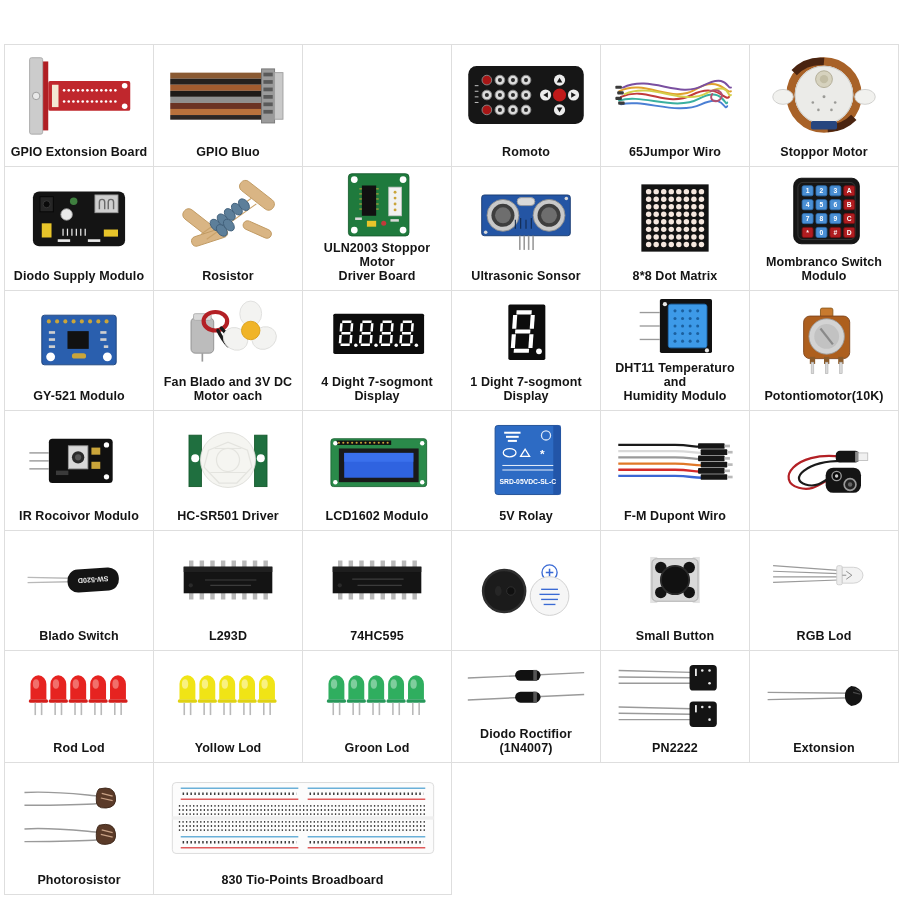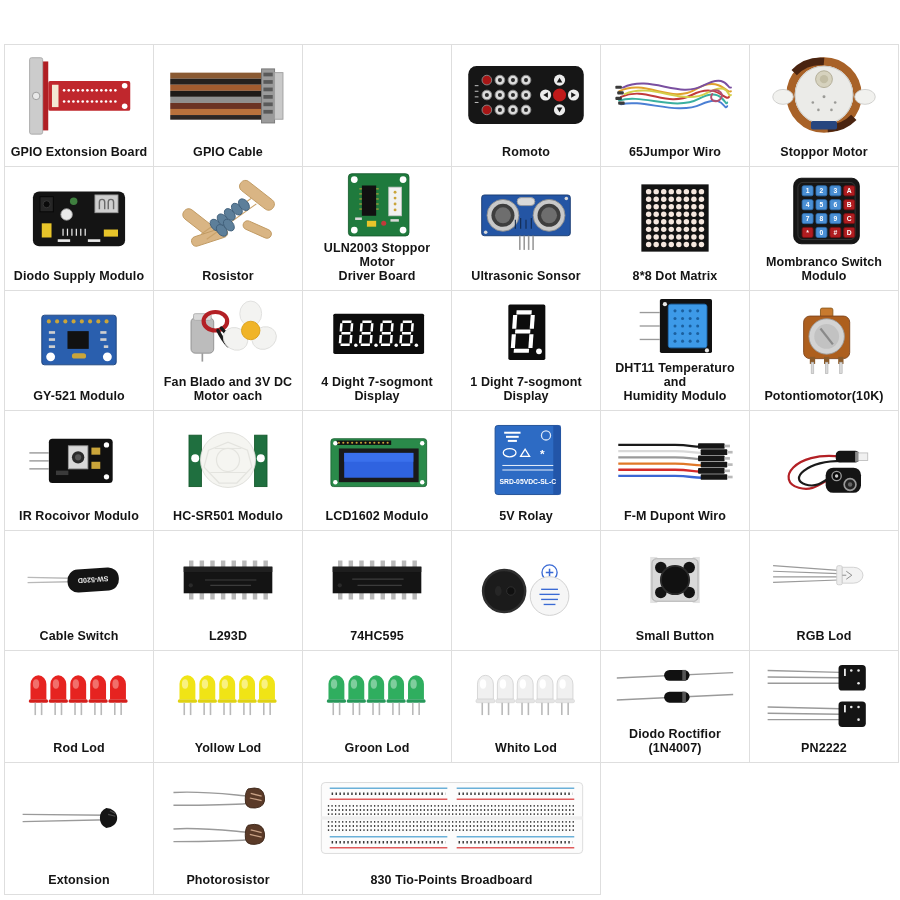--- a/index.html
+++ b/index.html
@@ -93,21 +93,21 @@
           <rect x="108" y="20" width="10" height="4"></rect>
               <rect x="108" y="28" width="10" height="4"></rect>
               <rect x="108" y="36" width="10" height="4"></rect>
               <rect x="108" y="44" width="10" height="4"></rect>
               <rect x="108" y="52" width="10" height="4"></rect>
               <rect x="108" y="60" width="10" height="4"></rect>
         </g>
         <rect x="120" y="20" width="9" height="50" fill="#c9c9c9" stroke="#a0a0a0"></rect>
       </svg>
     </div>
-    <div class="label">GPIO Cable</div>
+    <div class="label">GPIO Bluo</div>
   </div>
 
   <div class="cell"></div>
 
   <div class="cell">
     <div class="art">
       <svg width="140" height="82" viewBox="0 0 140 88">
         <rect x="8" y="13" width="124" height="62" rx="9" fill="#161616"></rect>
         <g stroke="#888" stroke-width="1">
           <circle cx="28" cy="28" r="5.2" fill="#a81616"></circle>
@@ -657,21 +657,21 @@
         <rect x="100" y="16" width="14" height="58" fill="#1f6f3f" stroke="#14592b"></rect>
         <circle cx="33" cy="42" r="4.5" fill="#ffffff"></circle>
         <circle cx="107" cy="42" r="4.5" fill="#ffffff"></circle>
         <circle cx="70" cy="44" r="31" fill="#f5f5f1" stroke="#ddddd8"></circle>
         <path d="M48 33 L70 24 92 33 97 52 80 70 60 70 43 52 z" fill="none" stroke="#e4e4df" stroke-width="1.4"></path>
         <circle cx="70" cy="44" r="13" fill="none" stroke="#e4e4df" stroke-width="1.4"></circle>
         <line x1="55" y1="31" x2="85" y2="31" stroke="#e4e4df" stroke-width="1.2"></line>
         <line x1="50" y1="58" x2="90" y2="58" stroke="#e4e4df" stroke-width="1.2"></line>
       </svg>
     </div>
-    <div class="label">HC-SR501 Modulo</div>
+    <div class="label">HC-SR501 Driver</div>
   </div>
 
 
   <div class="cell">
     <div class="art">
       <svg width="140" height="78" viewBox="0 0 140 88">
         <rect x="18" y="20" width="108" height="54" rx="3" fill="#2a8a4a" stroke="#1c6434"></rect>
         <g fill="#111111">
           <rect x="24" y="22" width="62" height="5"></rect>
         </g>
@@ -780,21 +780,21 @@
     <div class="art">
       <svg width="140" height="78" viewBox="0 0 140 88">
         <g stroke="#b9b9b9" stroke-width="1.6">
           <line x1="12" y1="41" x2="60" y2="42"></line>
               <line x1="12" y1="47" x2="60" y2="46"></line>
         </g>
         <rect x="57" y="31" width="58" height="26" rx="12" fill="#141414" transform="rotate(-4 86 44)"></rect>
         <text x="86" y="47" font-family="Liberation Sans,sans-serif" font-size="8" font-weight="bold" fill="#e9e9e9" text-anchor="middle" transform="rotate(176 86 44)">SW-520D</text>
       </svg>
     </div>
-    <div class="label">Cable Switch</div>
+    <div class="label">Blado Switch</div>
   </div>
 
   <div class="cell">
     <div class="art">
       <svg width="140" height="78" viewBox="0 0 140 88">
         <g fill="#b9b9b9">
           <rect x="26" y="22" width="5" height="8"></rect>
               <rect x="38" y="22" width="5" height="8"></rect>
               <rect x="50" y="22" width="5" height="8"></rect>
               <rect x="62" y="22" width="5" height="8"></rect>
@@ -975,41 +975,20 @@
         <use href="#ledG" x="7" y="14"></use>
             <use href="#ledG" x="32" y="14"></use>
             <use href="#ledG" x="57" y="14"></use>
             <use href="#ledG" x="82" y="14"></use>
             <use href="#ledG" x="107" y="14"></use>
       </svg>
     </div>
     <div class="label">Groon Lod</div>
   </div>
 
-  <div class="cell">
-    <div class="art">
-      <svg width="140" height="70" viewBox="0 0 140 88">
-        <defs>
-              <g id="ledW">
-          <path d="M2 34 V15 a10 11 0 0 1 20 0 V34 z" fill="#f0f0f0" stroke="#cfcfcf"></path>
-          <rect x="0" y="34" width="24" height="4.5" rx="2" fill="#e4e4e4" stroke="#cfcfcf" stroke-width=".6"></rect>
-          <ellipse cx="9" cy="15" rx="4" ry="6" fill="#ffffff"></ellipse>
-          <line x1="8" y1="38.5" x2="8" y2="54" stroke="#b9b9b9" stroke-width="2"></line>
-          <line x1="16" y1="38.5" x2="16" y2="54" stroke="#b9b9b9" stroke-width="2"></line>
-        </g>
-            </defs>
-        <use href="#ledW" x="7" y="14"></use>
-            <use href="#ledW" x="32" y="14"></use>
-            <use href="#ledW" x="57" y="14"></use>
-            <use href="#ledW" x="82" y="14"></use>
-            <use href="#ledW" x="107" y="14"></use>
-      </svg>
-    </div>
-    <div class="label">Whito Lod</div>
-  </div>
 
   <div class="cell">
     <div class="art">
       <svg width="140" height="80" viewBox="0 0 140 88">
         <line x1="6" y1="32" x2="134" y2="26" class="lead"></line>
         <rect x="58" y="23" width="28" height="12" rx="6" fill="#111111"></rect>
         <rect x="78" y="23" width="4" height="12" fill="#555555"></rect>
         <line x1="6" y1="56" x2="134" y2="50" class="lead"></line>
         <rect x="58" y="47" width="28" height="12" rx="6" fill="#111111"></rect>
         <rect x="78" y="47" width="4" height="12" fill="#555555"></rect>

